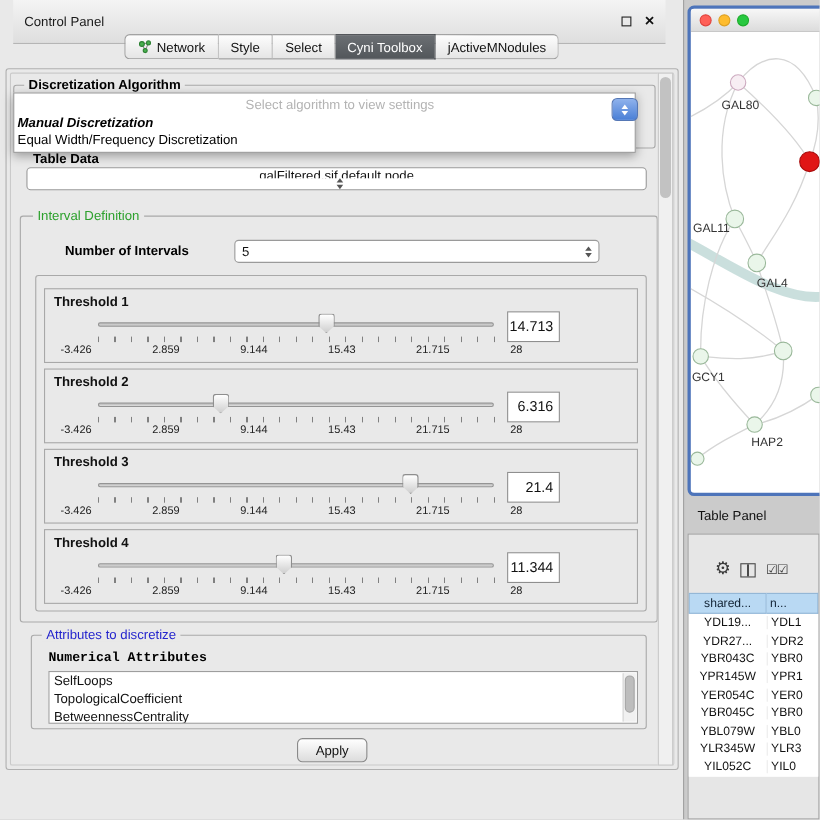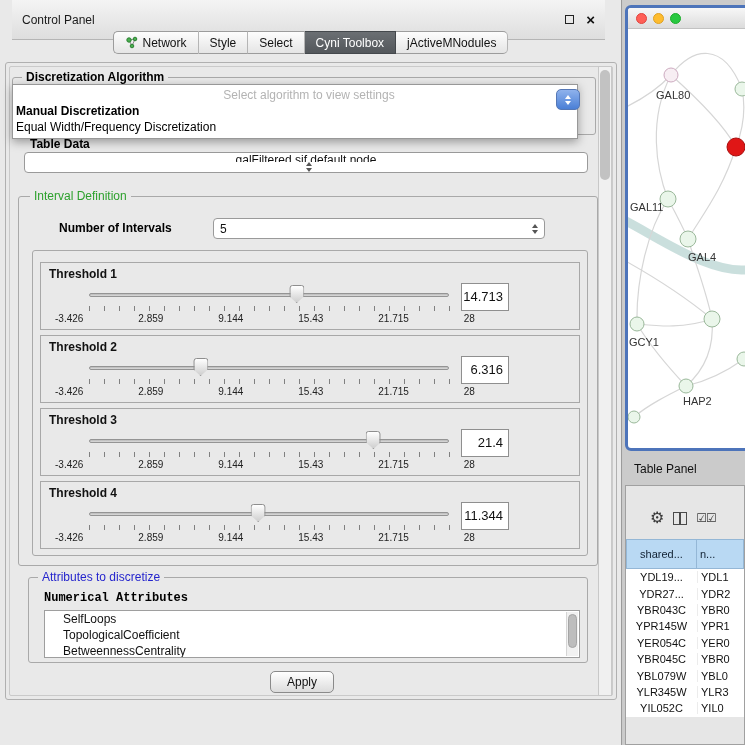--- a/index.html
+++ b/index.html
@@ -52,21 +52,21 @@
   .spin { display:flex; flex-direction:column; gap:2px; align-items:center; padding-left:6px; }
   .arr-up { width:0; height:0; border-left:3.5px solid transparent; border-right:3.5px solid transparent; border-bottom:4px solid #555; }
   .arr-dn { width:0; height:0; border-left:3.5px solid transparent; border-right:3.5px solid transparent; border-top:4px solid #555; }
 
   
   #algo-dropdown { position:absolute; left:12px; top:84px; width:566px;
     background:#fff; border:1px solid #989898; box-shadow:0 3px 9px rgba(0,0,0,.35);
     z-index:20; padding:3px 0 2px 0; }
   .dd-placeholder { height:16px; text-align:center; color:#b3b3b3; font-size:12px;margin-left:28px; }
   .dd-option { height:16px; padding-left:3px; font-size:12px; color:#000; }
-  .dd-option.bold { font-weight:bold; }
+  .dd-option.bold { font-weight:bold;font-style:italic; }
 
   
   #algo-combo-btn { position:absolute; left:556px; top:89px; width:24px; height:21px;
     border:1px solid #5577b5; border-radius:5px;
     background:linear-gradient(#8fb2ec,#4a7fd6); z-index:30;
     display:flex; flex-direction:column; align-items:center; justify-content:center; gap:2px; }
   #algo-combo-btn .w-up { width:0;height:0;border-left:3px solid transparent;border-right:3px solid transparent;border-bottom:4px solid #fff; }
   #algo-combo-btn .w-dn { width:0;height:0;border-left:3px solid transparent;border-right:3px solid transparent;border-top:4px solid #fff; }
 
   
@@ -84,21 +84,21 @@
     background:repeating-linear-gradient(to right,#808080 0 1px,transparent 1px 15px); }
   .thr-scale { position:absolute; left:14px; top:50px; width:420px; height:12px;
     display:flex; justify-content:space-between; font-size:10px; color:#222; }
   .thr-value { position:absolute; left:420px; top:20px; width:48px; height:28px;
     background:#fff; border:1px solid #8f8f8f; font-size:13px; text-align:right;
     line-height:26px; padding-right:5px; }
 
   
   #attr-list { position:absolute; left:44px; top:610px; width:536px; height:48px;
     background:#fff; border:1px solid #9e9e9e; overflow:hidden; }
-  .attr-item { font-size:12px; height:16px; line-height:16px; padding-left:18px; }
+  .attr-item { font-size:12px; height:16px; line-height:16px; padding-left:4px; }
   #attr-scrollbar { position:absolute; right:1px; top:1px; bottom:1px; width:12px;
     background:#f1f1f1; border-left:1px solid #d5d5d5; }
   #attr-scrollbar .sb-thumb { position:absolute; left:1px; right:1px; top:2px; height:34px;
     background:#bdbdbd; border-radius:6px; border:1px solid #a5a5a5; }
 
   #main-scrollbar { position:absolute; left:598px; top:66px; width:14px; height:630px;
     background:#f0f0f0; border:1px solid #c8c8c8; }
   #main-scrollbar .sb-thumb { position:absolute; left:1px; right:1px; top:3px; height:110px;
     background:#c2c2c2; border-radius:7px; }
 
@@ -125,21 +125,21 @@
   #table-panel-strip { position:absolute; left:0; top:456px; width:122px; height:26px;
     display:flex; align-items:center; padding-left:11px; font-size:12px; color:#111; }
 
   #table-window { position:absolute; left:2px; top:485px; width:120px; height:260px;
     background:#e6e6e6; border:1px solid #a0a0a0; overflow:hidden; }
   .tb-toolbar { height:50px; display:flex; align-items:center; gap:9px; padding:14px 0 0 24px; }
   .gear-ic { font-size:16px; color:#3a3a3a; line-height:1; }
   .cols-ic { width:14px; height:13px; border:1.5px solid #4a4a4a; background:
     linear-gradient(to right, transparent 44%, #4a4a4a 44%, #4a4a4a 56%, transparent 56%); }
   .check-ic { font-size:12px; color:#3a3a3a; letter-spacing:-1px; }
-  .tb-header { display:flex; height:30px; margin-top:3px; }
+  .tb-header { display:flex; height:19px; margin-top:3px; }
   .th { background:#b9d9f3; border:1px solid #94b7d6; font-size:11px; display:flex;
     align-items:center; justify-content:center; color:#123; }
   .th1 { width:71px; }
   .th2 { flex:1; border-left:none; justify-content:flex-start; padding-left:3px; }
   .tb-rows { background:#fff; }
   .tb-row { display:flex; height:16.4px; align-items:center; background:#fff; }
   .td1 { width:71px; font-size:11px; text-align:center; }
   .td2 { flex:1; font-size:11px; padding-left:3px; border-left:1px solid #ececec;
     white-space:nowrap; overflow:hidden; }
 </style>

